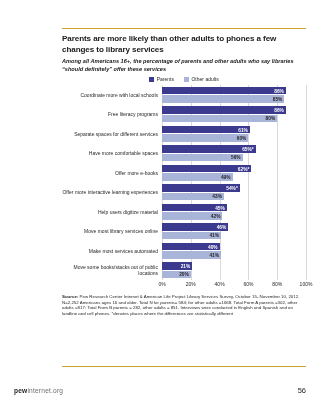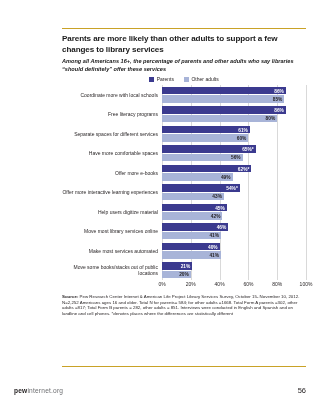--- a/index.html
+++ b/index.html
@@ -164,21 +164,21 @@
 </style>
 </head>
 <body>
 
 <div class="page">
 
   <div class="rule top"></div>
 
   <div class="content">
 
-    <div class="title">Parents are more likely than other adults to support a few changes to library services</div>
+    <div class="title">Parents are more likely than other adults to phones a few changes to library services</div>
     <div class="subtitle">Among all Americans 16+, the percentage of parents and other adults who say libraries “should definitely” offer these services</div>
 
     <div class="legend">
       <span class="item">
         <span class="swatch" style="background:#3b3a8f"></span>
         <span>Parents</span>
       </span>
       <span class="item">
         <span class="swatch" style="background:#a8b4d8"></span>
         <span>Other adults</span>

